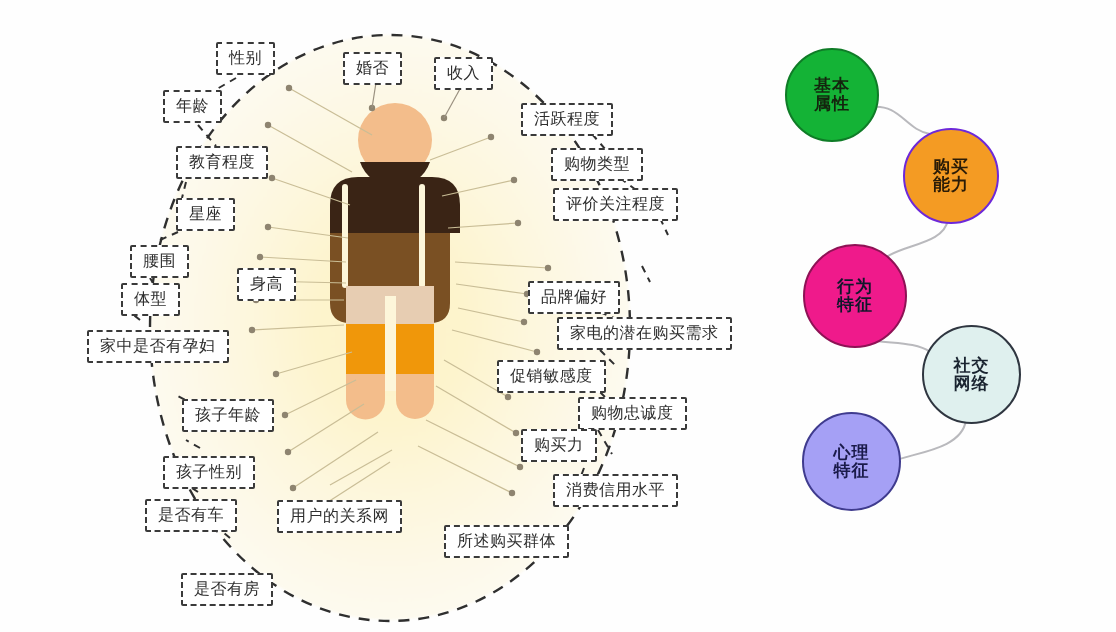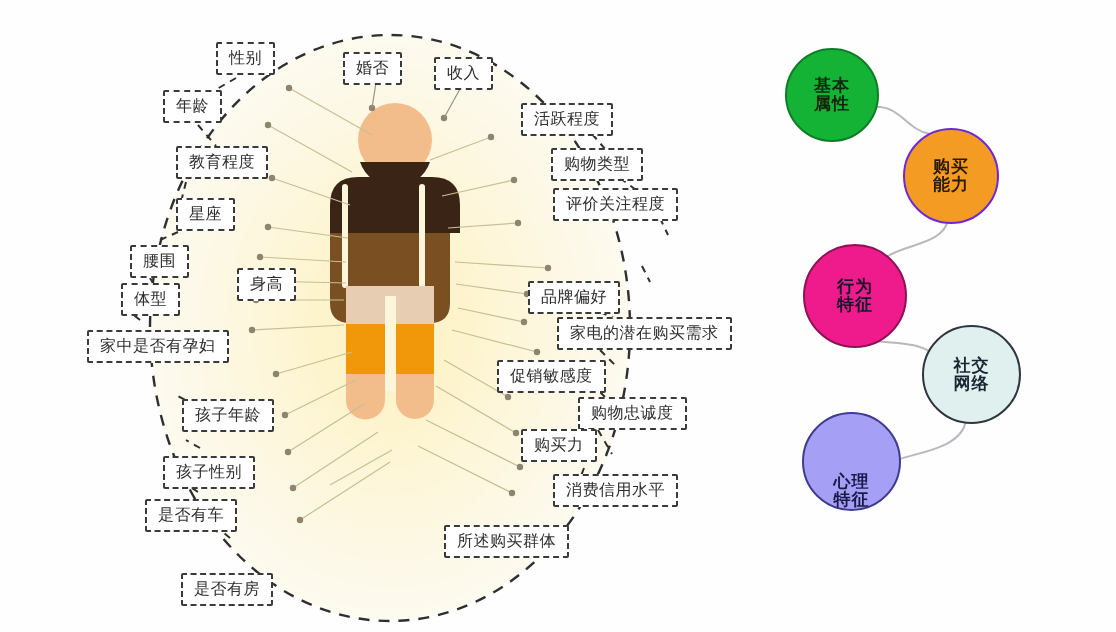--- a/index.html
+++ b/index.html
@@ -223,20 +223,21 @@
   <div class="lbl" style="left:163px; top:90px;">年龄</div>
   <div class="lbl" style="left:176px; top:146px;">教育程度</div>
   <div class="lbl" style="left:176px; top:198px;">星座</div>
   <div class="lbl" style="left:130px; top:245px;">腰围</div>
   <div class="lbl" style="left:196px; top:268px;margin-left:41px;">身高</div>
   <div class="lbl" style="left:121px; top:283px;">体型</div>
   <div class="lbl" style="left:87px;  top:330px;">家中是否有孕妇</div>
   <div class="lbl" style="left:182px; top:370px;margin-top:29px;">孩子年龄</div>
   <div class="lbl" style="left:163px; top:456px;">孩子性别</div>
   <div class="lbl" style="left:145px; top:499px;">是否有车</div>
+  <div class="lbl" style="left:277px; top:500px;">用户的关系网</div>
   <div class="lbl" style="left:181px; top:546px;margin-top:27px;">是否有房</div>
 
   <div class="lbl" style="left:343px; top:52px;">婚否</div>
   <div class="lbl" style="left:434px; top:57px;">收入</div>
 
   <div class="lbl" style="left:521px; top:103px;">活跃程度</div>
   <div class="lbl" style="left:551px; top:148px;">购物类型</div>
   <div class="lbl" style="left:553px; top:188px;">评价关注程度</div>
   <div class="lbl" style="left:528px; top:281px;">品牌偏好</div>
   <div class="lbl" style="left:557px; top:317px;">家电的潜在购买需求</div>
@@ -267,20 +268,20 @@
     </div>
   </div>
 
   <div class="circ" style="left:922px; top:325px; width:95px; height:95px; background:#dff0ee; border:2px solid #2f3640; color:#1a2430;">
     <div>
       <span>社交</span>
       <span>网络</span>
     </div>
   </div>
 
-  <div class="circ" style="left:802px; top:412px; width:95px; height:95px; background:#a5a0f5; border:2px solid #3f3b8e; color:#1a1a4a;align-items:flex-end;">
+  <div class="circ" style="left:802px; top:412px; width:95px; height:95px; background:#a5a0f5; border:2px solid #3f3b8e; color:#1a1a4a;">
     <div>
       <span>心理</span>
       <span>特征</span>
     </div>
   </div>
 
 </div>
 
 </body></html>

